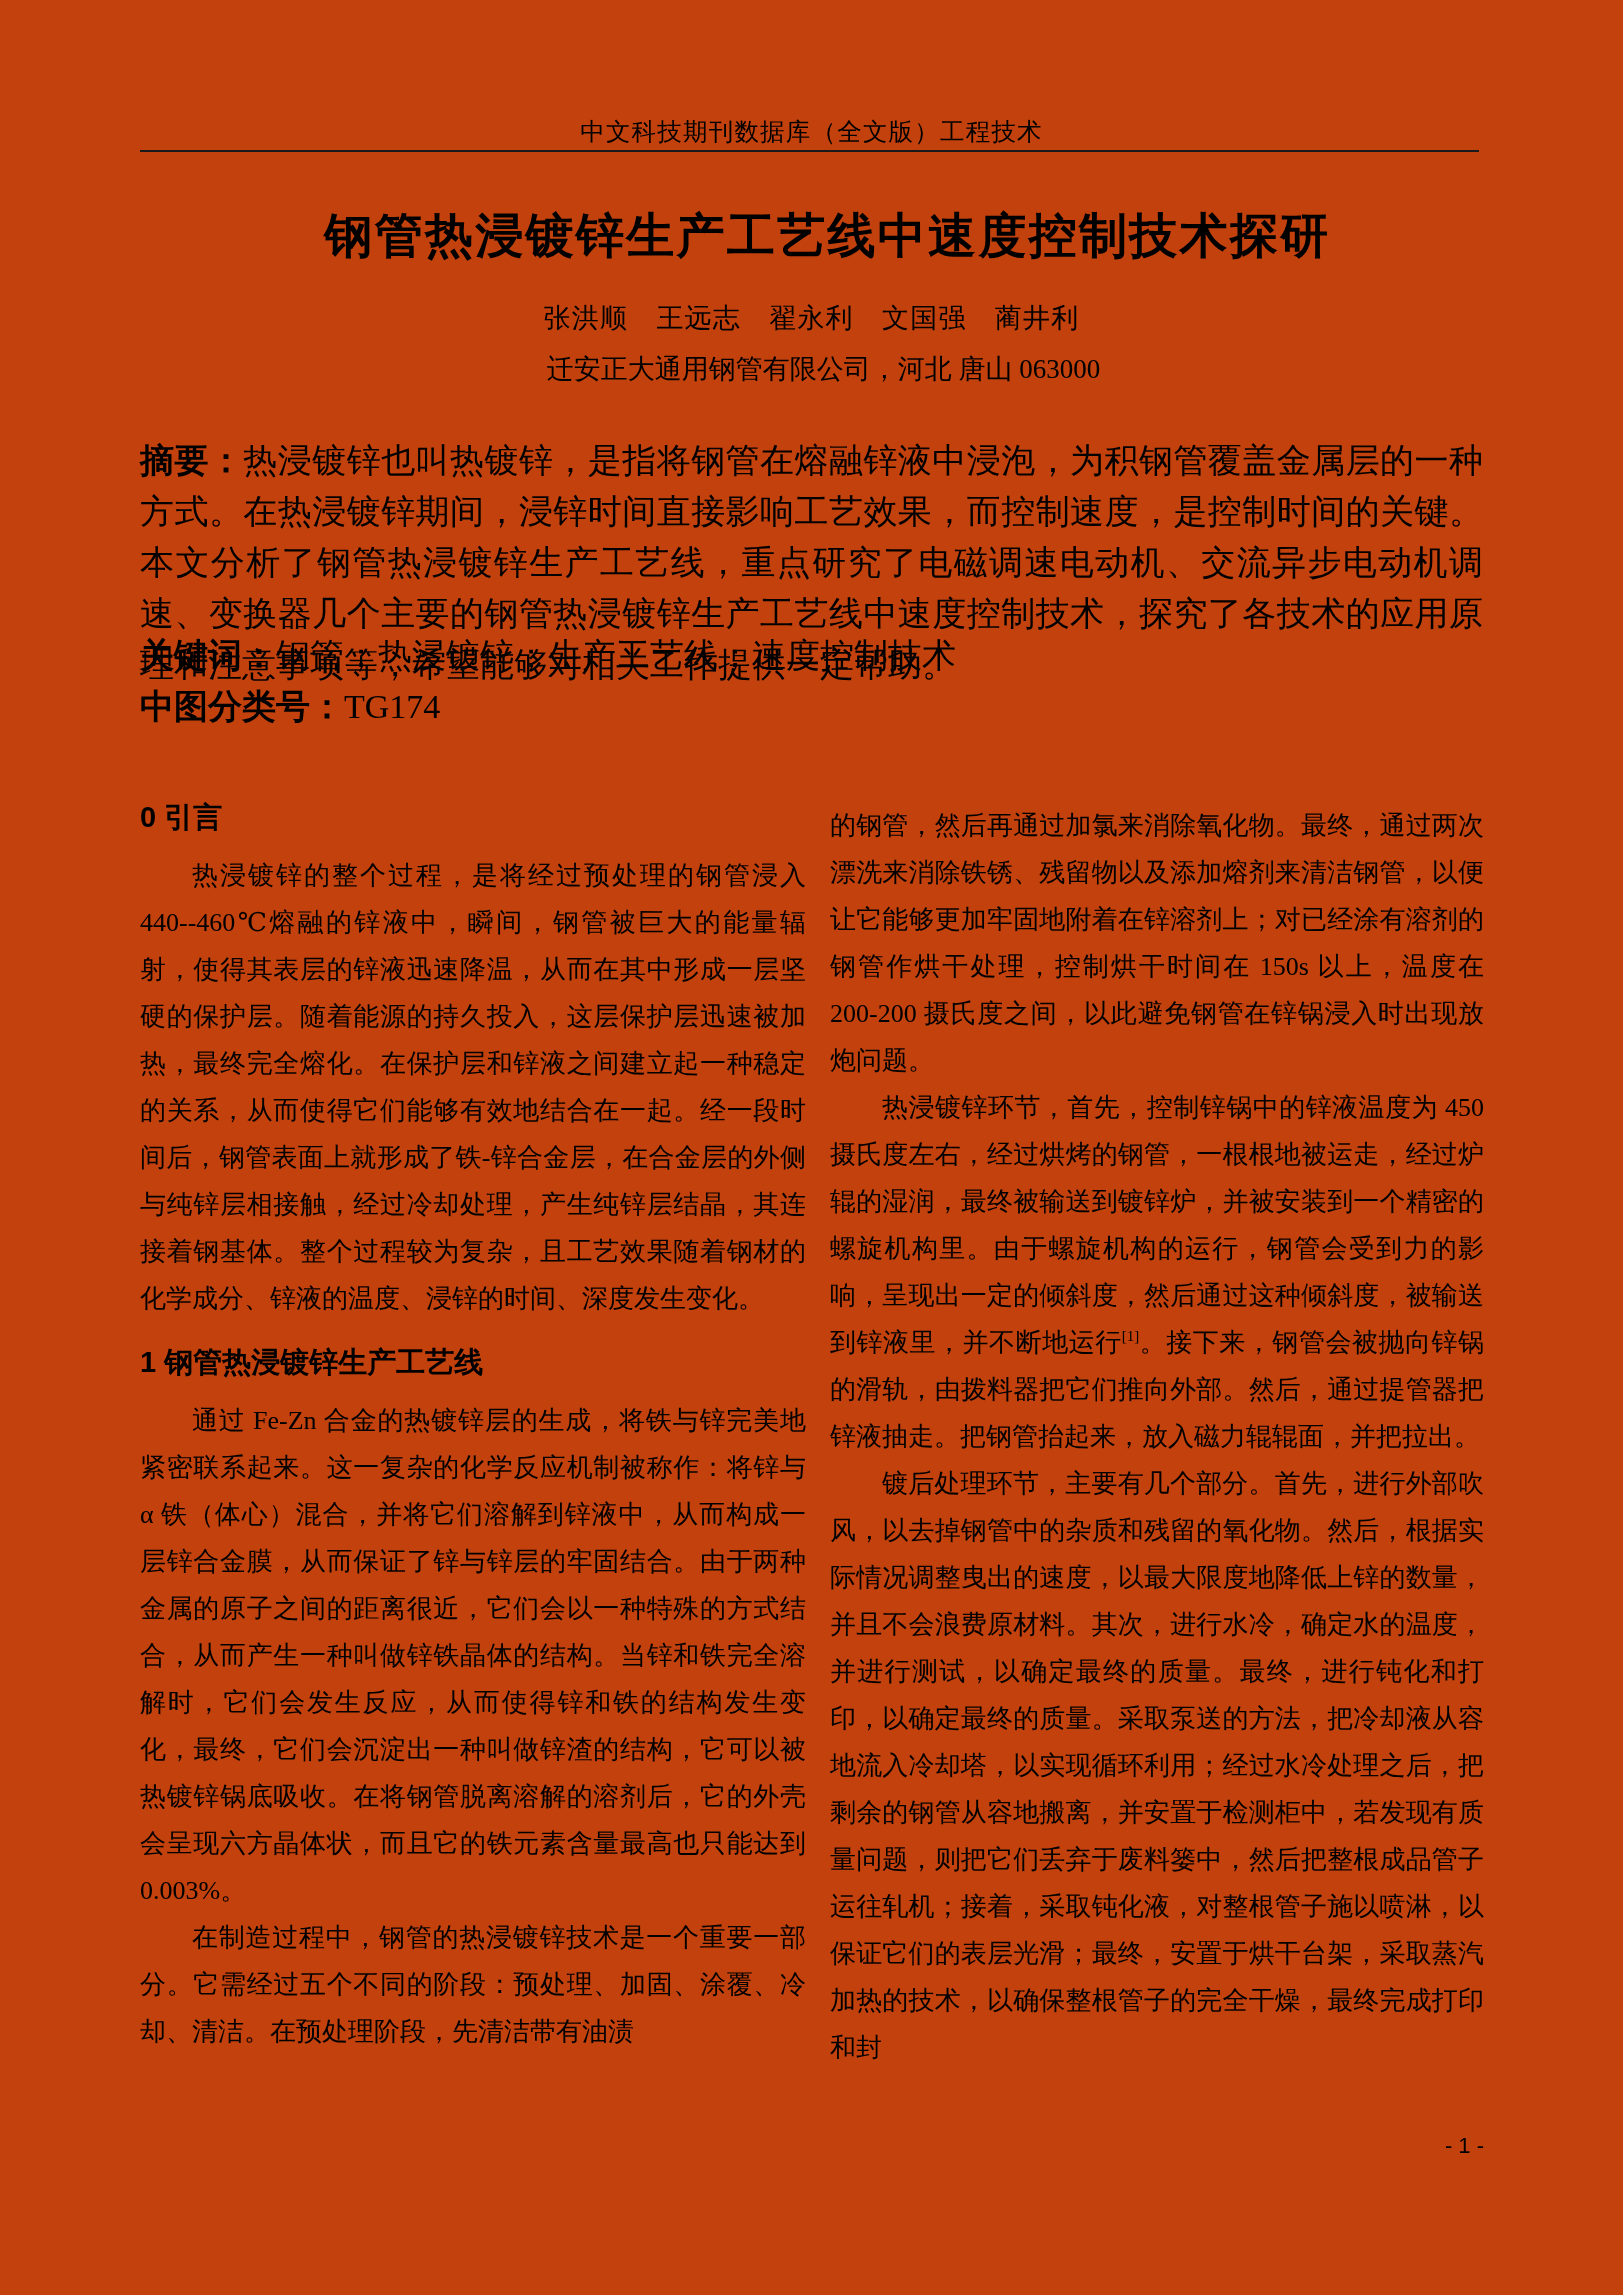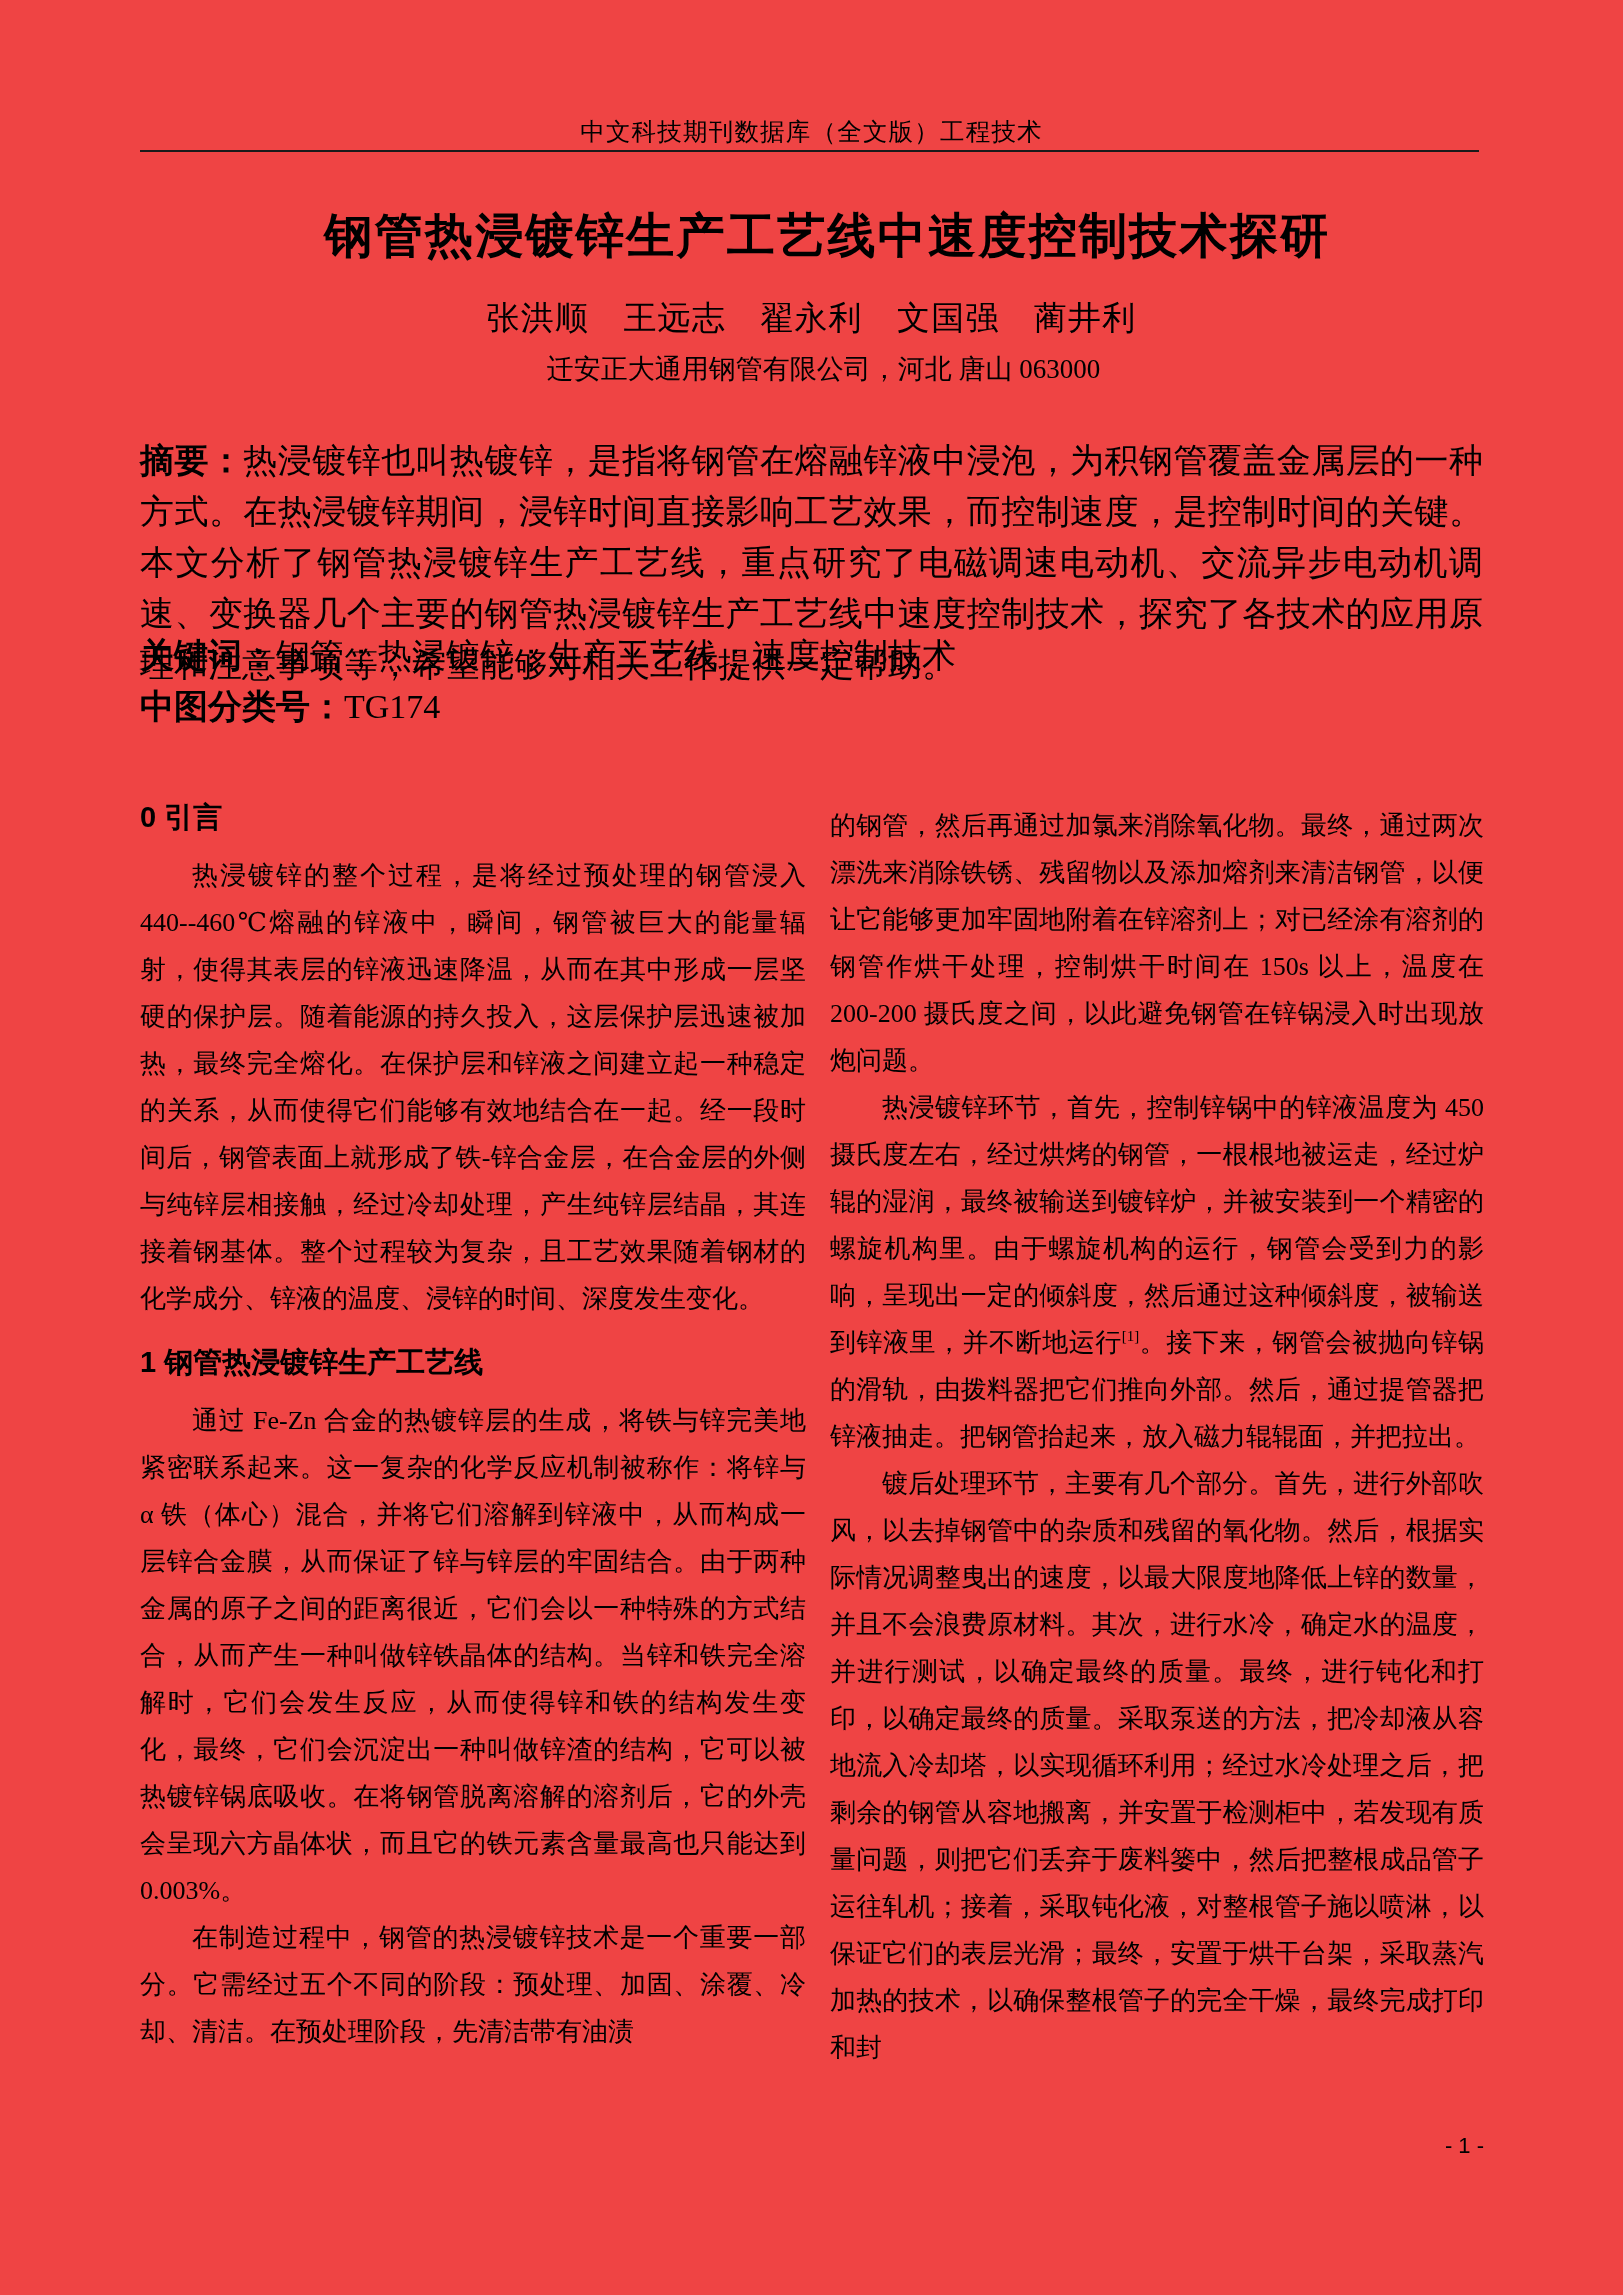--- a/index.html
+++ b/index.html
@@ -1,20 +1,20 @@
 <!DOCTYPE html>
 <html style="font-size:9.3px"><head>
 <meta charset="utf-8">
 <style>
   html, body { margin: 0; padding: 0; background: #e8e8e8; }
   .page {
     position: relative;
     width: 1623px;
     height: 2295px;
-    background: #ef4444;
+    background: #c2410c;
     color: #000000;
     font-family: "Liberation Serif", "DejaVu Serif", serif;
     overflow: hidden;
   }
   .journal-header {
     position: absolute;
     top: 115px; left: 0; width: 100%;
     text-align: center;
     font-size: 24.5px;
     line-height: 33px;
@@ -36,21 +36,21 @@
     font-weight: 700;
     font-size: 48px;
     line-height: 65px;
     letter-spacing: 2.3px;
     padding-left: 16px;
   }
   .authors {
     position: absolute;
     top: 300px; left: 0; width: 100%;
     text-align: center;
-    font-size: 33px;
+    font-size: 27px;
     line-height: 36px;
     letter-spacing: 1.2px;
   }
   .affiliation {
     position: absolute;
     top: 351px; left: 12px; width: 100%;
     text-align: center;
     font-size: 27px;
     line-height: 36px;
   }

